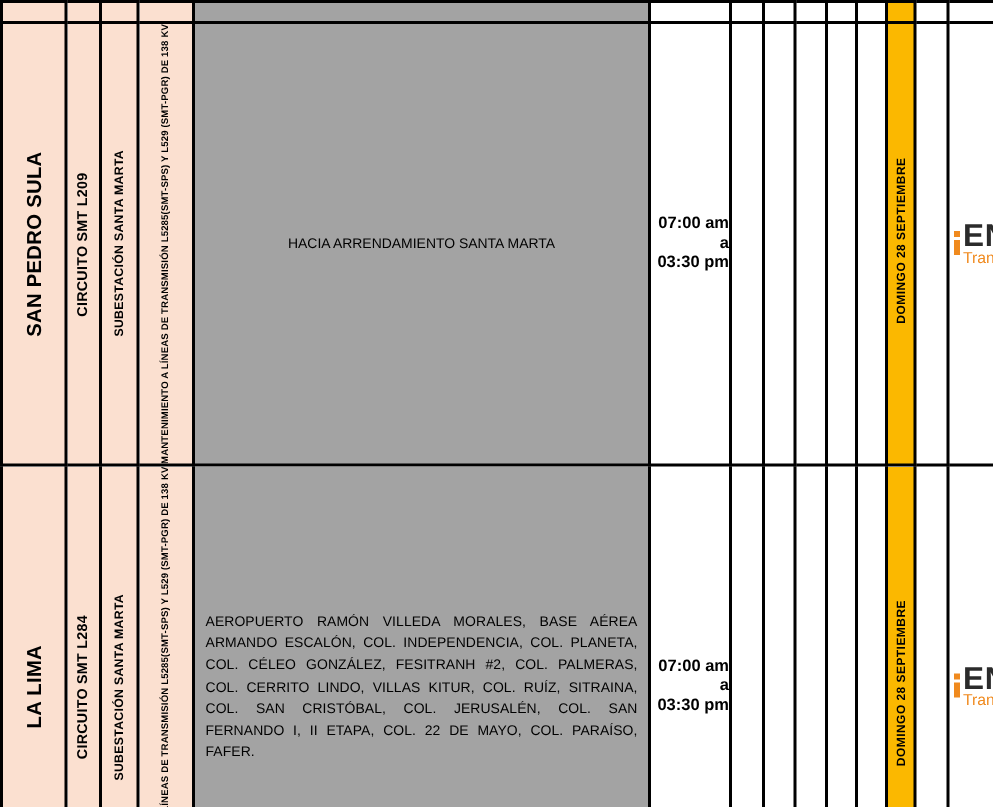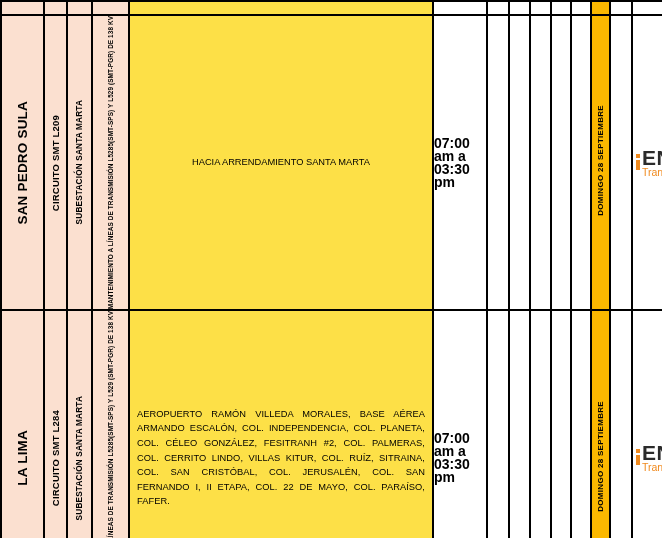--- a/index.html
+++ b/index.html
@@ -78,21 +78,21 @@
     font-weight: bold;
     color: #000;
     line-height: 11px;
     text-align: center;
     max-height: 100%;
     white-space: normal;
     letter-spacing: 0.1px;
   }
   
   .c-desc {
-    background: #fde047;
+    background: #a3a3a3;
     padding: 6px 7px 6px 7px !important;
     vertical-align: middle;
   }
   .desc-text {
     font-size: 9.3px;
     color: #000;
     text-align: justify;
     text-justify: inter-word;
     line-height: 14.6px;
     letter-spacing: 0.05px;
@@ -102,25 +102,25 @@
     font-size: 9.3px;
     color: #000;
     line-height: 14.6px;
   }
   
   .c-time {
     background: #ffffff;
     text-align: center;
   }
   .time-text {
-    font-size: 14px;
+    font-size: 11px;
     font-weight: bold;
     color: #000;
     line-height: 13px;
-    text-align: left;
+    text-align: right;
   }
   
   .c-blank { background: #ffffff; }
   
   .c-date {
     background: #fbb800;
     text-align: center;
   }
   .date-text {
     writing-mode: vertical-rl;

